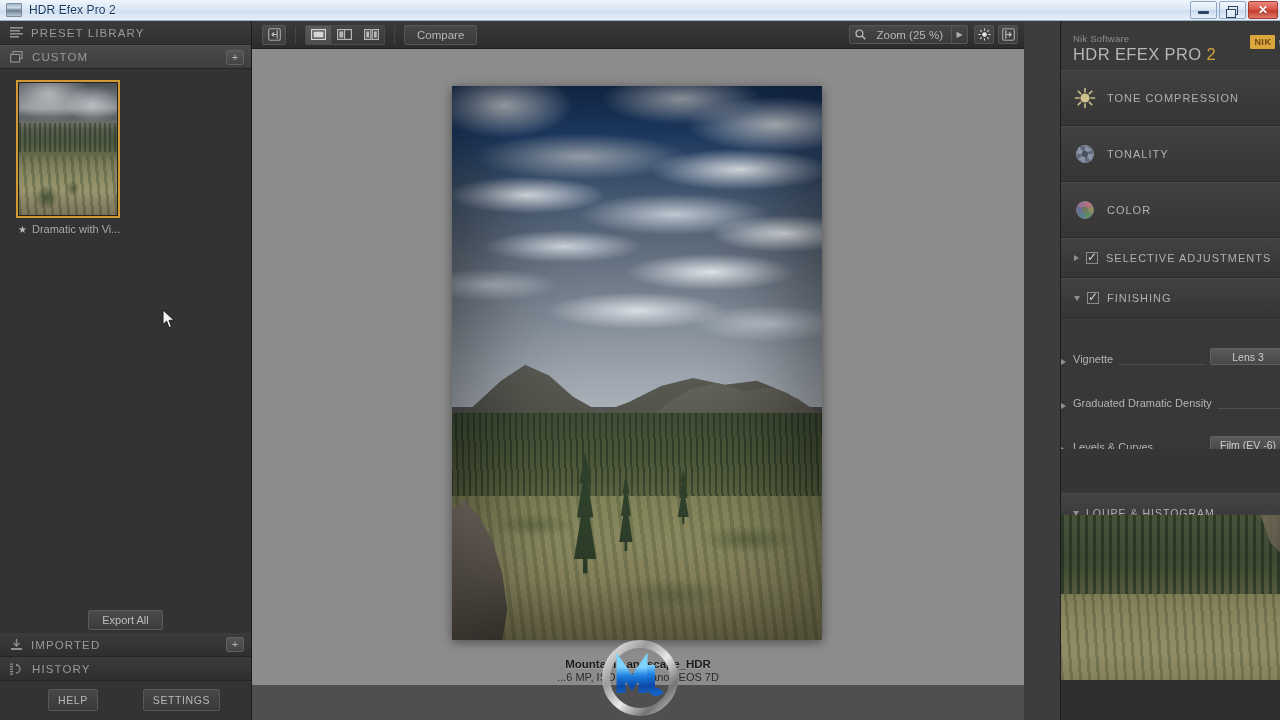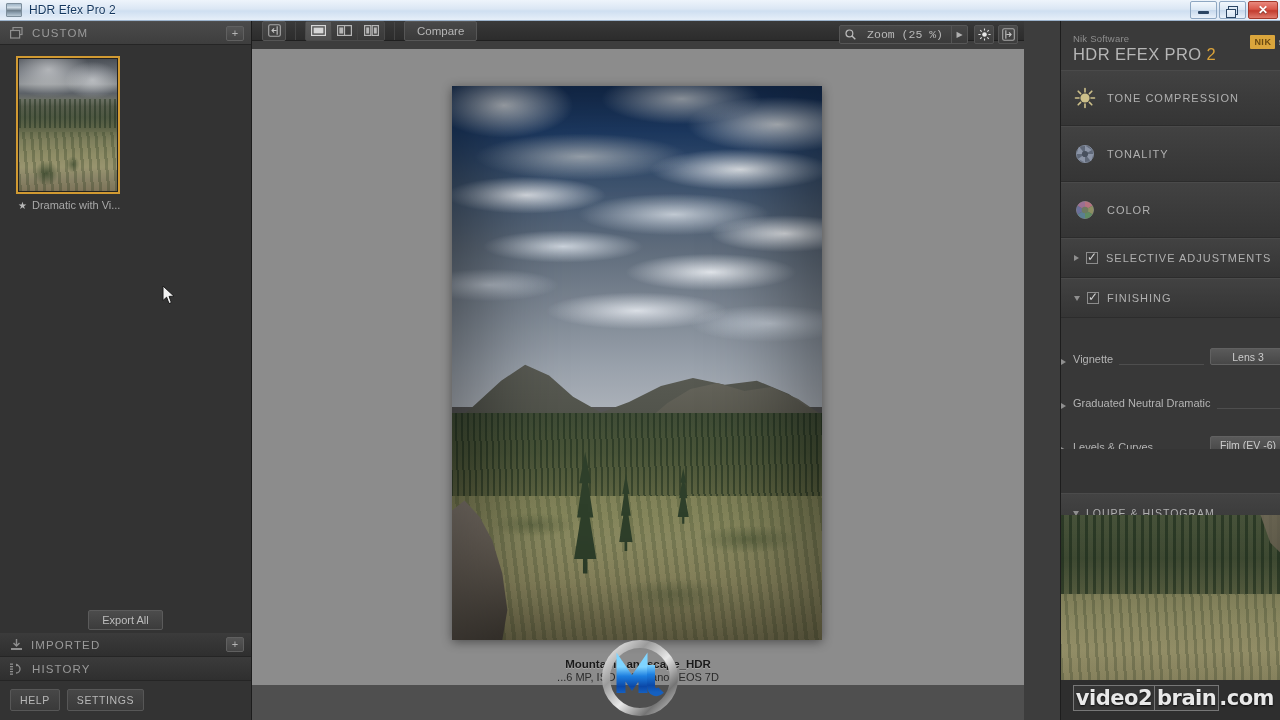--- a/index.html
+++ b/index.html
@@ -129,25 +129,26 @@
   }
   .bottom-sections { position: absolute; left: 0; right: 0; bottom: 39px; }
   .footer-btns {
     position: absolute; left: 10px; bottom: 9px; display: flex; gap: 7px;
   }
   .footer-btn {
     font-size: 10.5px; color: #b8b8b8; letter-spacing: .6px;
     background: linear-gradient(to bottom, #474747, #3a3a3a);
     border: 1px solid #575757; border-radius: 2px;
     padding: 4px 9px;
+    margin-left: 38px;
   }
 
   
   .toolbar {
-    position: absolute; left: 252px; top: 21px; width: 772px; height: 20px;
+    position: absolute; left: 252px; top: 21px; width: 772px; height: 28px;
     background: linear-gradient(to bottom, #3a3a3a 0%, #323232 50%, #2c2c2c 100%);
     border-bottom: 1px solid #1f1f1f;
     display: flex; align-items: center;
   }
   .tb-btn {
     width: 24px; height: 20px; margin-left: 10px;
     background: linear-gradient(to bottom, #4a4a4a, #3c3c3c);
     border: 1px solid #555; border-radius: 2px;
     display: flex; align-items: center; justify-content: center;
   }
@@ -164,21 +165,21 @@
     font-size: 11.5px; color: #b6b6b6;
     background: linear-gradient(to bottom, #484848, #3a3a3a);
     border: 1px solid #565656; border-radius: 2px;
     padding: 3px 12px;
   }
   .zoom-ctl {
     position: absolute; right: 56px; top: 4px; display: flex; align-items: center;
     background: linear-gradient(to bottom, #474747, #3a3a3a);
     border: 1px solid #565656; border-radius: 2px; height: 19px;
   }
-  .zoom-label { font-size: 11.5px; color: #b8b8b8; padding: 0 8px 0 5px; display:flex; align-items:center; gap:11px;font-family:Liberation Mono, monospace;}
+  .zoom-label { font-size: 11.5px; color: #b8b8b8; padding: 0 8px 0 5px; display:flex; align-items:center; gap:11px;}
   .zoom-arrow {
     width: 16px; height: 17px; border-left: 1px solid #555;
     display: flex; align-items: center; justify-content: center;
     color: #b0b0b0; font-size: 8px;
   }
   .tb-right { position: absolute; right: 6px; top: 4px; display: flex; gap: 4px; }
   .tb-right .tb-btn { margin-left: 0; width: 20px; height: 19px; }
 
   
   .canvas {
@@ -402,20 +403,33 @@
           </i>
       </div>
       <div class="win-btn close">
         <i>✕</i>
       </div>
     </div>
   </div>
 
   <div class="left-panel">
 
+    <div class="lp-header lib">
+      <span class="hdr-icon">
+        <svg width="13" height="11" viewBox="0 0 13 11">
+          <g fill="#8f8f8f">
+              <rect y="0" width="13" height="1.6"></rect>
+              <rect y="3" width="10" height="1.6"></rect>
+              <rect y="6" width="13" height="1.6"></rect>
+              <rect y="9" width="9" height="1.6"></rect>
+            </g>
+        </svg>
+      </span>
+      <span class="lp-header-label">PRESET LIBRARY</span>
+    </div>
 
     <div class="lp-header custom">
       <span class="hdr-icon">
         <svg width="14" height="12" viewBox="0 0 14 12">
           <rect x="3" y="0.5" width="9" height="7" fill="none" stroke="#8f8f8f" stroke-width="1.2"></rect>
           <rect x="0.6" y="3.5" width="9" height="7.5" fill="#3e3e3e" stroke="#8f8f8f" stroke-width="1.2"></rect>
         </svg>
       </span>
       <span class="lp-header-label">CUSTOM</span>
       <div class="plus-btn">+</div>
@@ -694,21 +708,21 @@
           <span class="tri right"></span>
           <span class="fin-name">Vignette</span>
           <span class="fin-line"></span>
           <span class="combo">
             <span class="combo-val">Lens 3</span>
             <span class="combo-arrow">▼</span>
           </span>
         </div>
         <div class="fin-item">
           <span class="tri right"></span>
-          <span class="fin-name">Graduated Neutral Dramatic</span>
+          <span class="fin-name">Graduated Dramatic Density</span>
           <span class="fin-line"></span>
         </div>
         <div class="fin-item">
           <span class="tri right"></span>
           <span class="fin-name">Levels &amp; Curves</span>
           <span class="fin-line"></span>
           <span class="combo">
             <span class="combo-val">Film (EV -6)</span>
             <span class="combo-arrow">▼</span>
           </span>
@@ -729,19 +743,14 @@
     </div>
 
     <div class="loupe-img">
       <div class="loupe-trees"></div>
       <div class="loupe-rock"></div>
     </div>
 
     <div class="rp-bottom"></div>
   </div>
 
-  <div class="watermark">
-    <span class="wm-a">video2</span>
-    <span class="wm-b">brain</span>
-    <span>.com</span>
-  </div>
 
 </div>
 
 </body></html>

